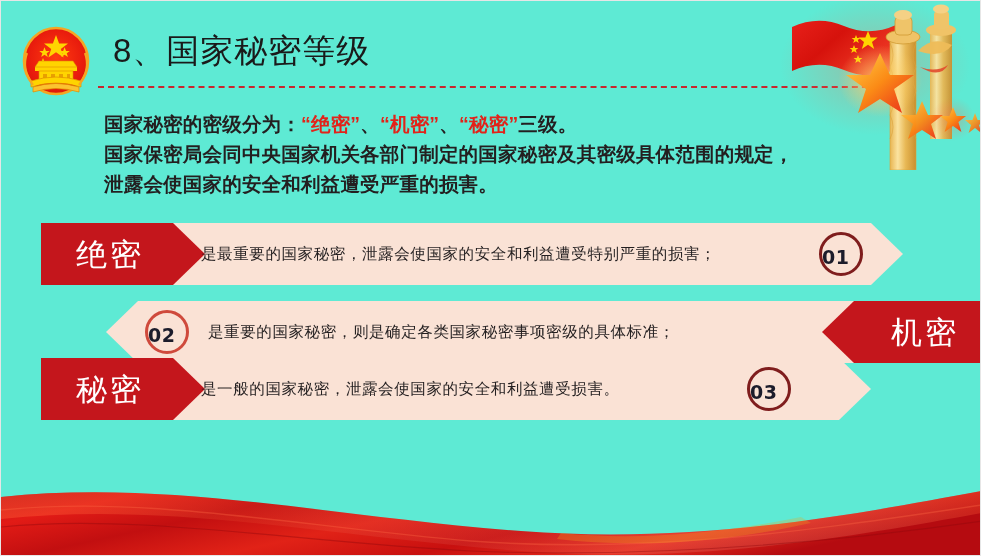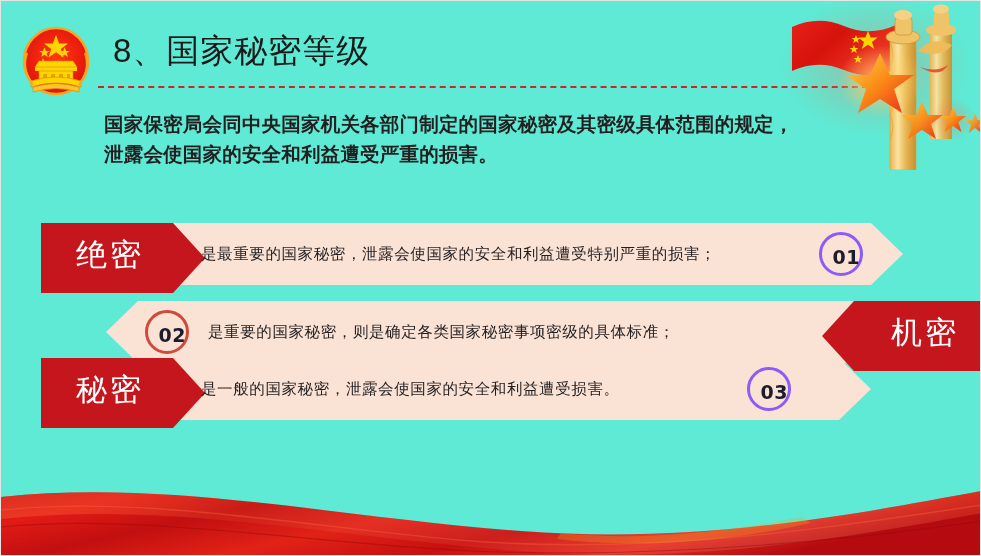--- a/index.html
+++ b/index.html
@@ -86,21 +86,21 @@
   }
   .band.right-tip {
     clip-path: polygon(0 0, calc(100% - 32px) 0, 100% 50%, calc(100% - 32px) 100%, 0 100%);
   }
   .band.left-tip {
     clip-path: polygon(32px 0, 100% 0, 100% 100%, 32px 100%, 0 50%);
   }
   .tag {
     position: absolute;
     top: 0;
-    height: 70px;
+    height: 62px;
     background: #c4161c;
     color: #ffffff;
     font-size: 31px;
     line-height: 62px;
     text-align: center;
     letter-spacing: 3px;
     font-family: "DejaVu Serif", "Liberation Serif", serif;
   }
   .tag.point-right {
     clip-path: polygon(0 0, calc(100% - 32px) 0, 100% 50%, calc(100% - 32px) 100%, 0 100%);
@@ -119,26 +119,26 @@
     color: #231f20;
     white-space: nowrap;
     letter-spacing: 0.6px;
   }
   .numcircle {
     position: absolute;
     top: 9px;
     width: 44px;
     height: 44px;
     border-radius: 50%;
-    border: 3px solid #8b5cf6;
+    border: 3px solid #7f1d1d;
     color: #1c1c2b;
     font-size: 19px;
     font-weight: bold;
     line-height: 44px;
-    text-align: right;
+    text-align: left;
     letter-spacing: 0.5px;
     box-sizing: border-box;
     font-family: "DejaVu Sans", sans-serif;
   }
   .numcircle.red-ring {
     border-color: #cf4a3c;
   }
 
   
   #ribbon {
@@ -244,20 +244,23 @@
       <polygon points="110,58 120,80 144,80 124,94 132,118 110,104 88,118 96,94 76,80 100,80" fill="url(#starG)"></polygon>
 
       <polygon points="152,106 158,120 173,120 161,129 166,144 152,135 138,144 143,129 131,120 146,120" fill="url(#starG)" opacity="0.96"></polygon>
       <ellipse cx="183" cy="124" rx="22" ry="22" fill="url(#glowR)"></ellipse>
       <polygon points="183,112 186.6,121 196,121 188.4,127 191.4,137 183,131 174.6,137 177.6,127 170,121 179.4,121" fill="url(#starG)"></polygon>
       <polygon points="205,118 207.6,125 215,125 209,130 211.4,138 205,133 198.6,138 201,130 195,125 202.4,125" fill="url(#starG)" opacity="0.9"></polygon>
     </svg>
   </div>
 
   <div id="body-text">
+    <div>
+      <span>国家秘密的密级分为：</span><span class="hl">“绝密”</span><span>、</span><span class="hl">“机密”</span><span>、</span><span class="hl">“秘密”</span><span>三级。</span>
+    </div>
     <div>国家保密局会同中央国家机关各部门制定的国家秘密及其密级具体范围的规定，</div>
     <div>泄露会使国家的安全和利益遭受严重的损害。</div>
   </div>
 
   <div class="row" id="row1" style="left:40px; top:222px; width:862px;">
     <div class="band right-tip" style="left:100px; width:762px;"></div>
     <div class="tag point-right" style="left:0px; width:138px;">绝密</div>
     <div class="desc" style="left:160px;">是最重要的国家秘密，泄露会使国家的安全和利益遭受特别严重的损害；</div>
     <div class="numcircle" style="left:778px;">01</div>
   </div>

